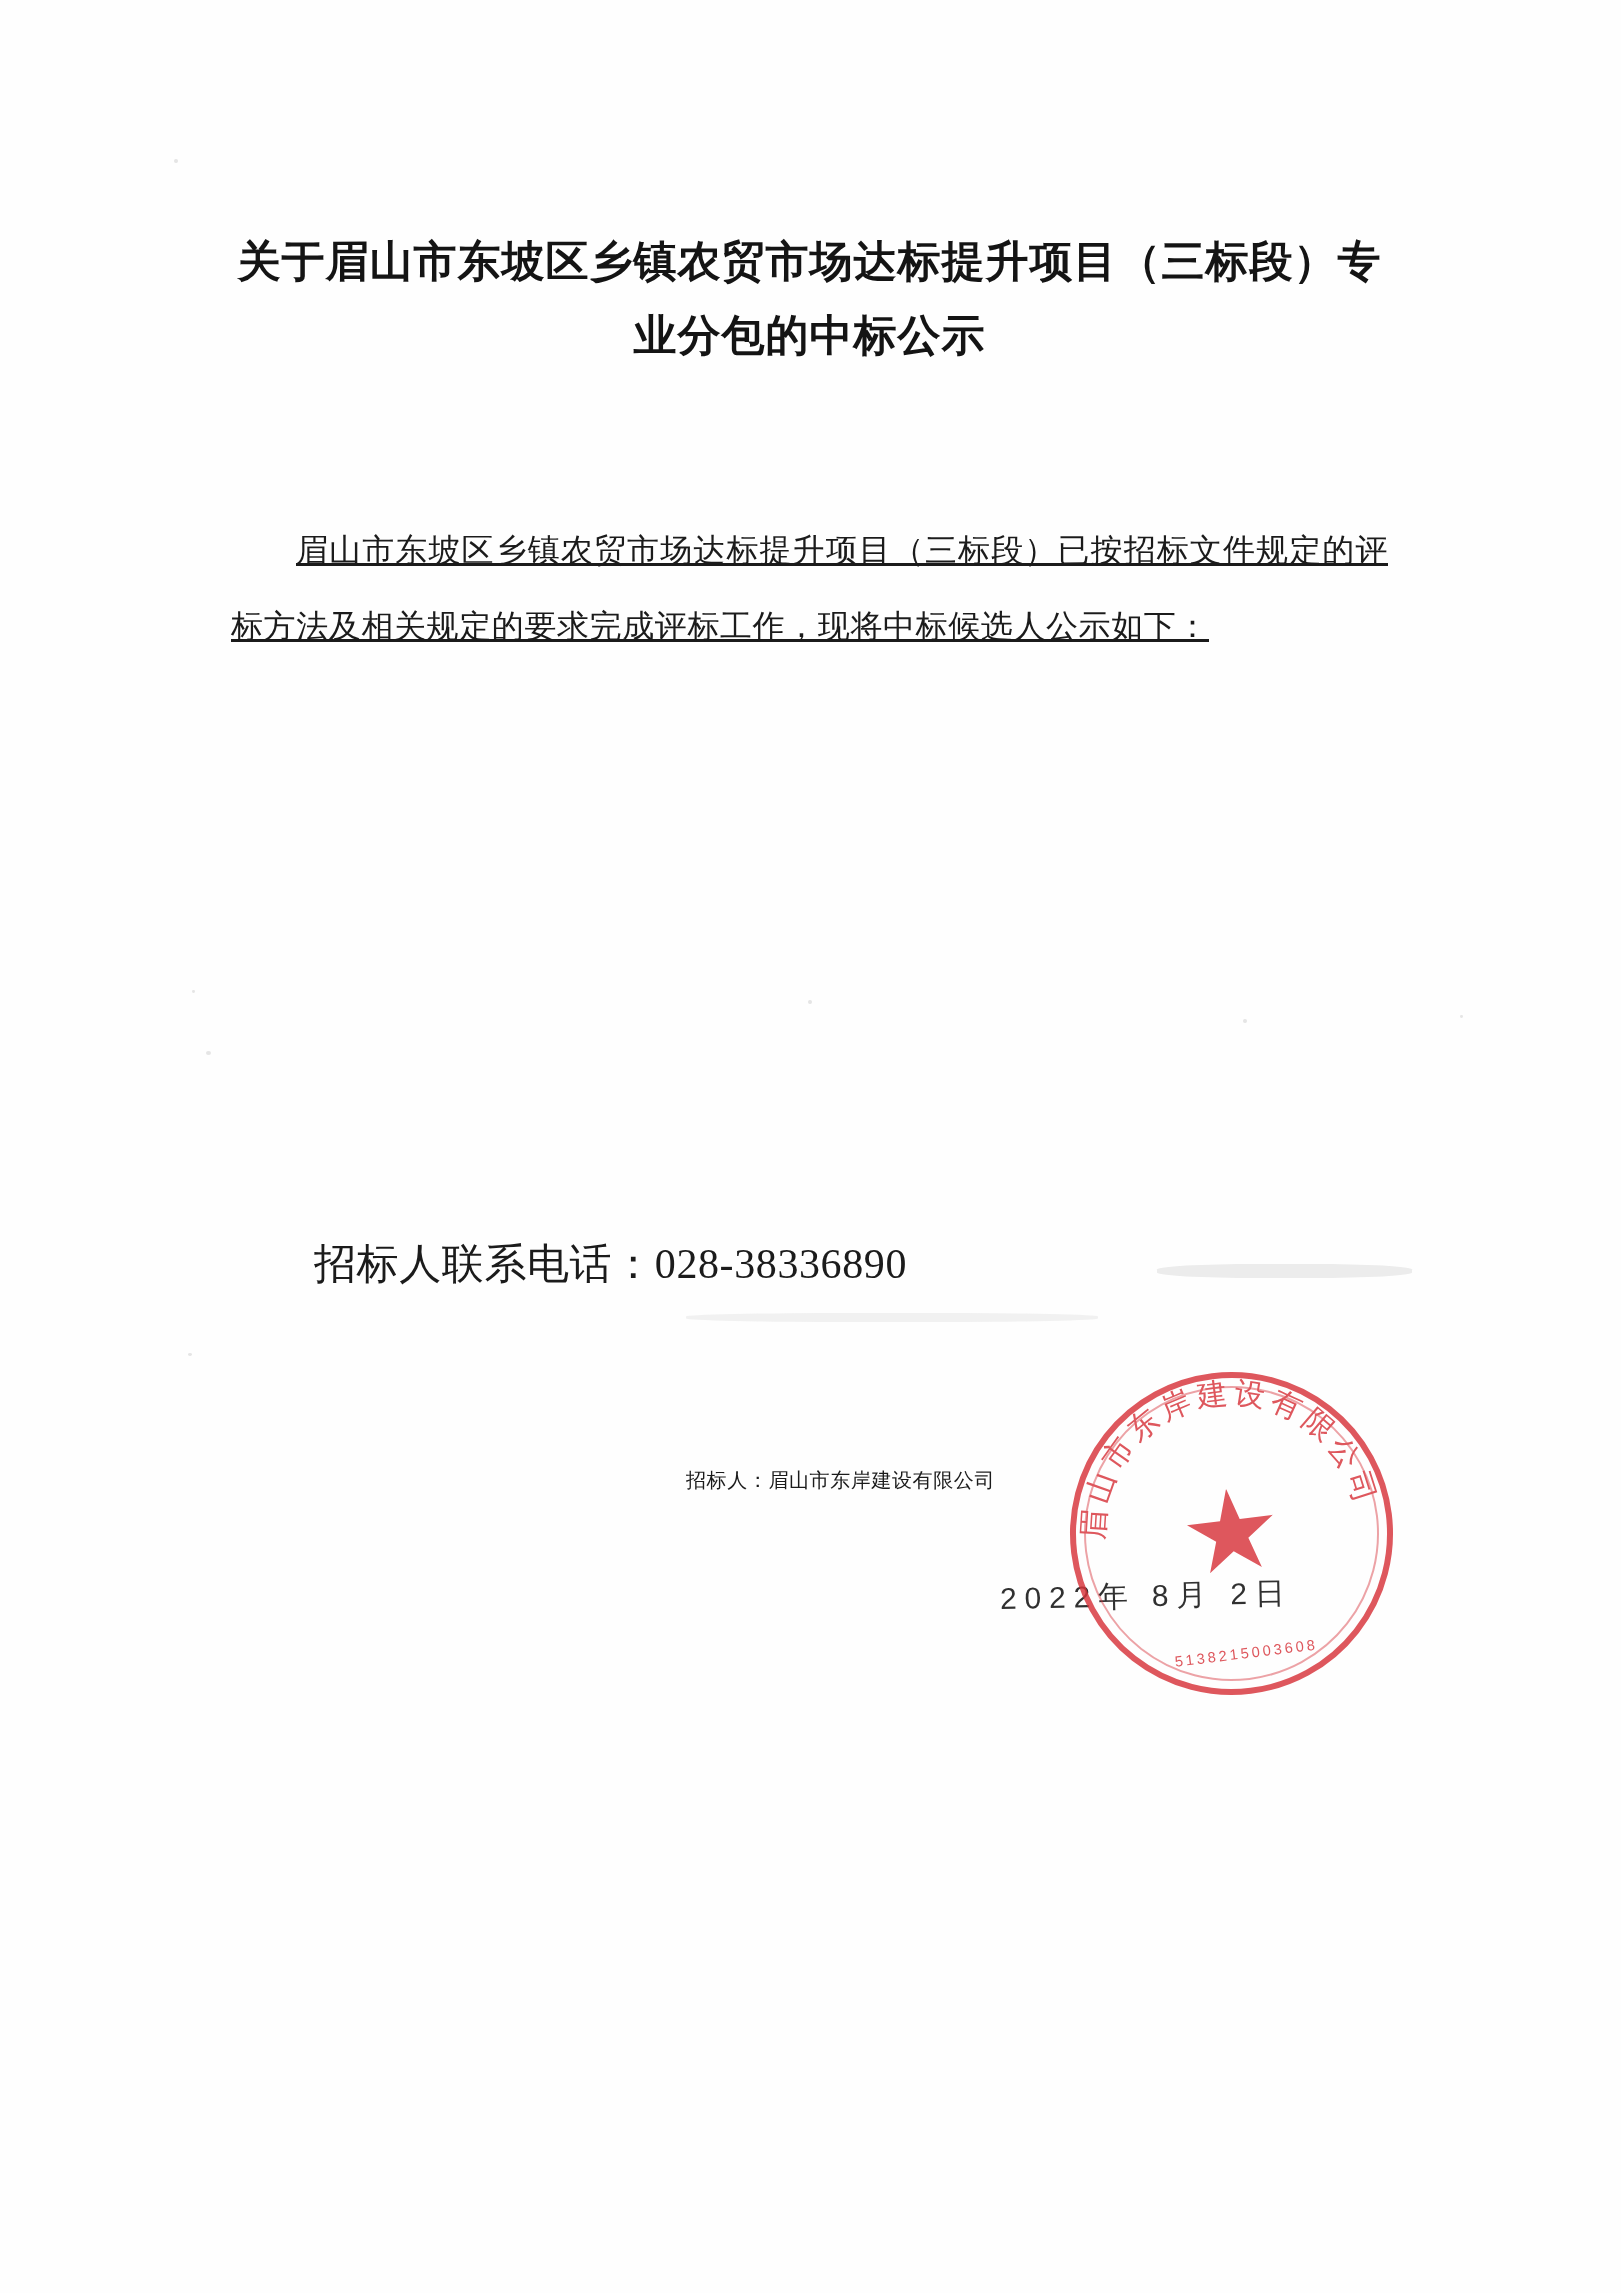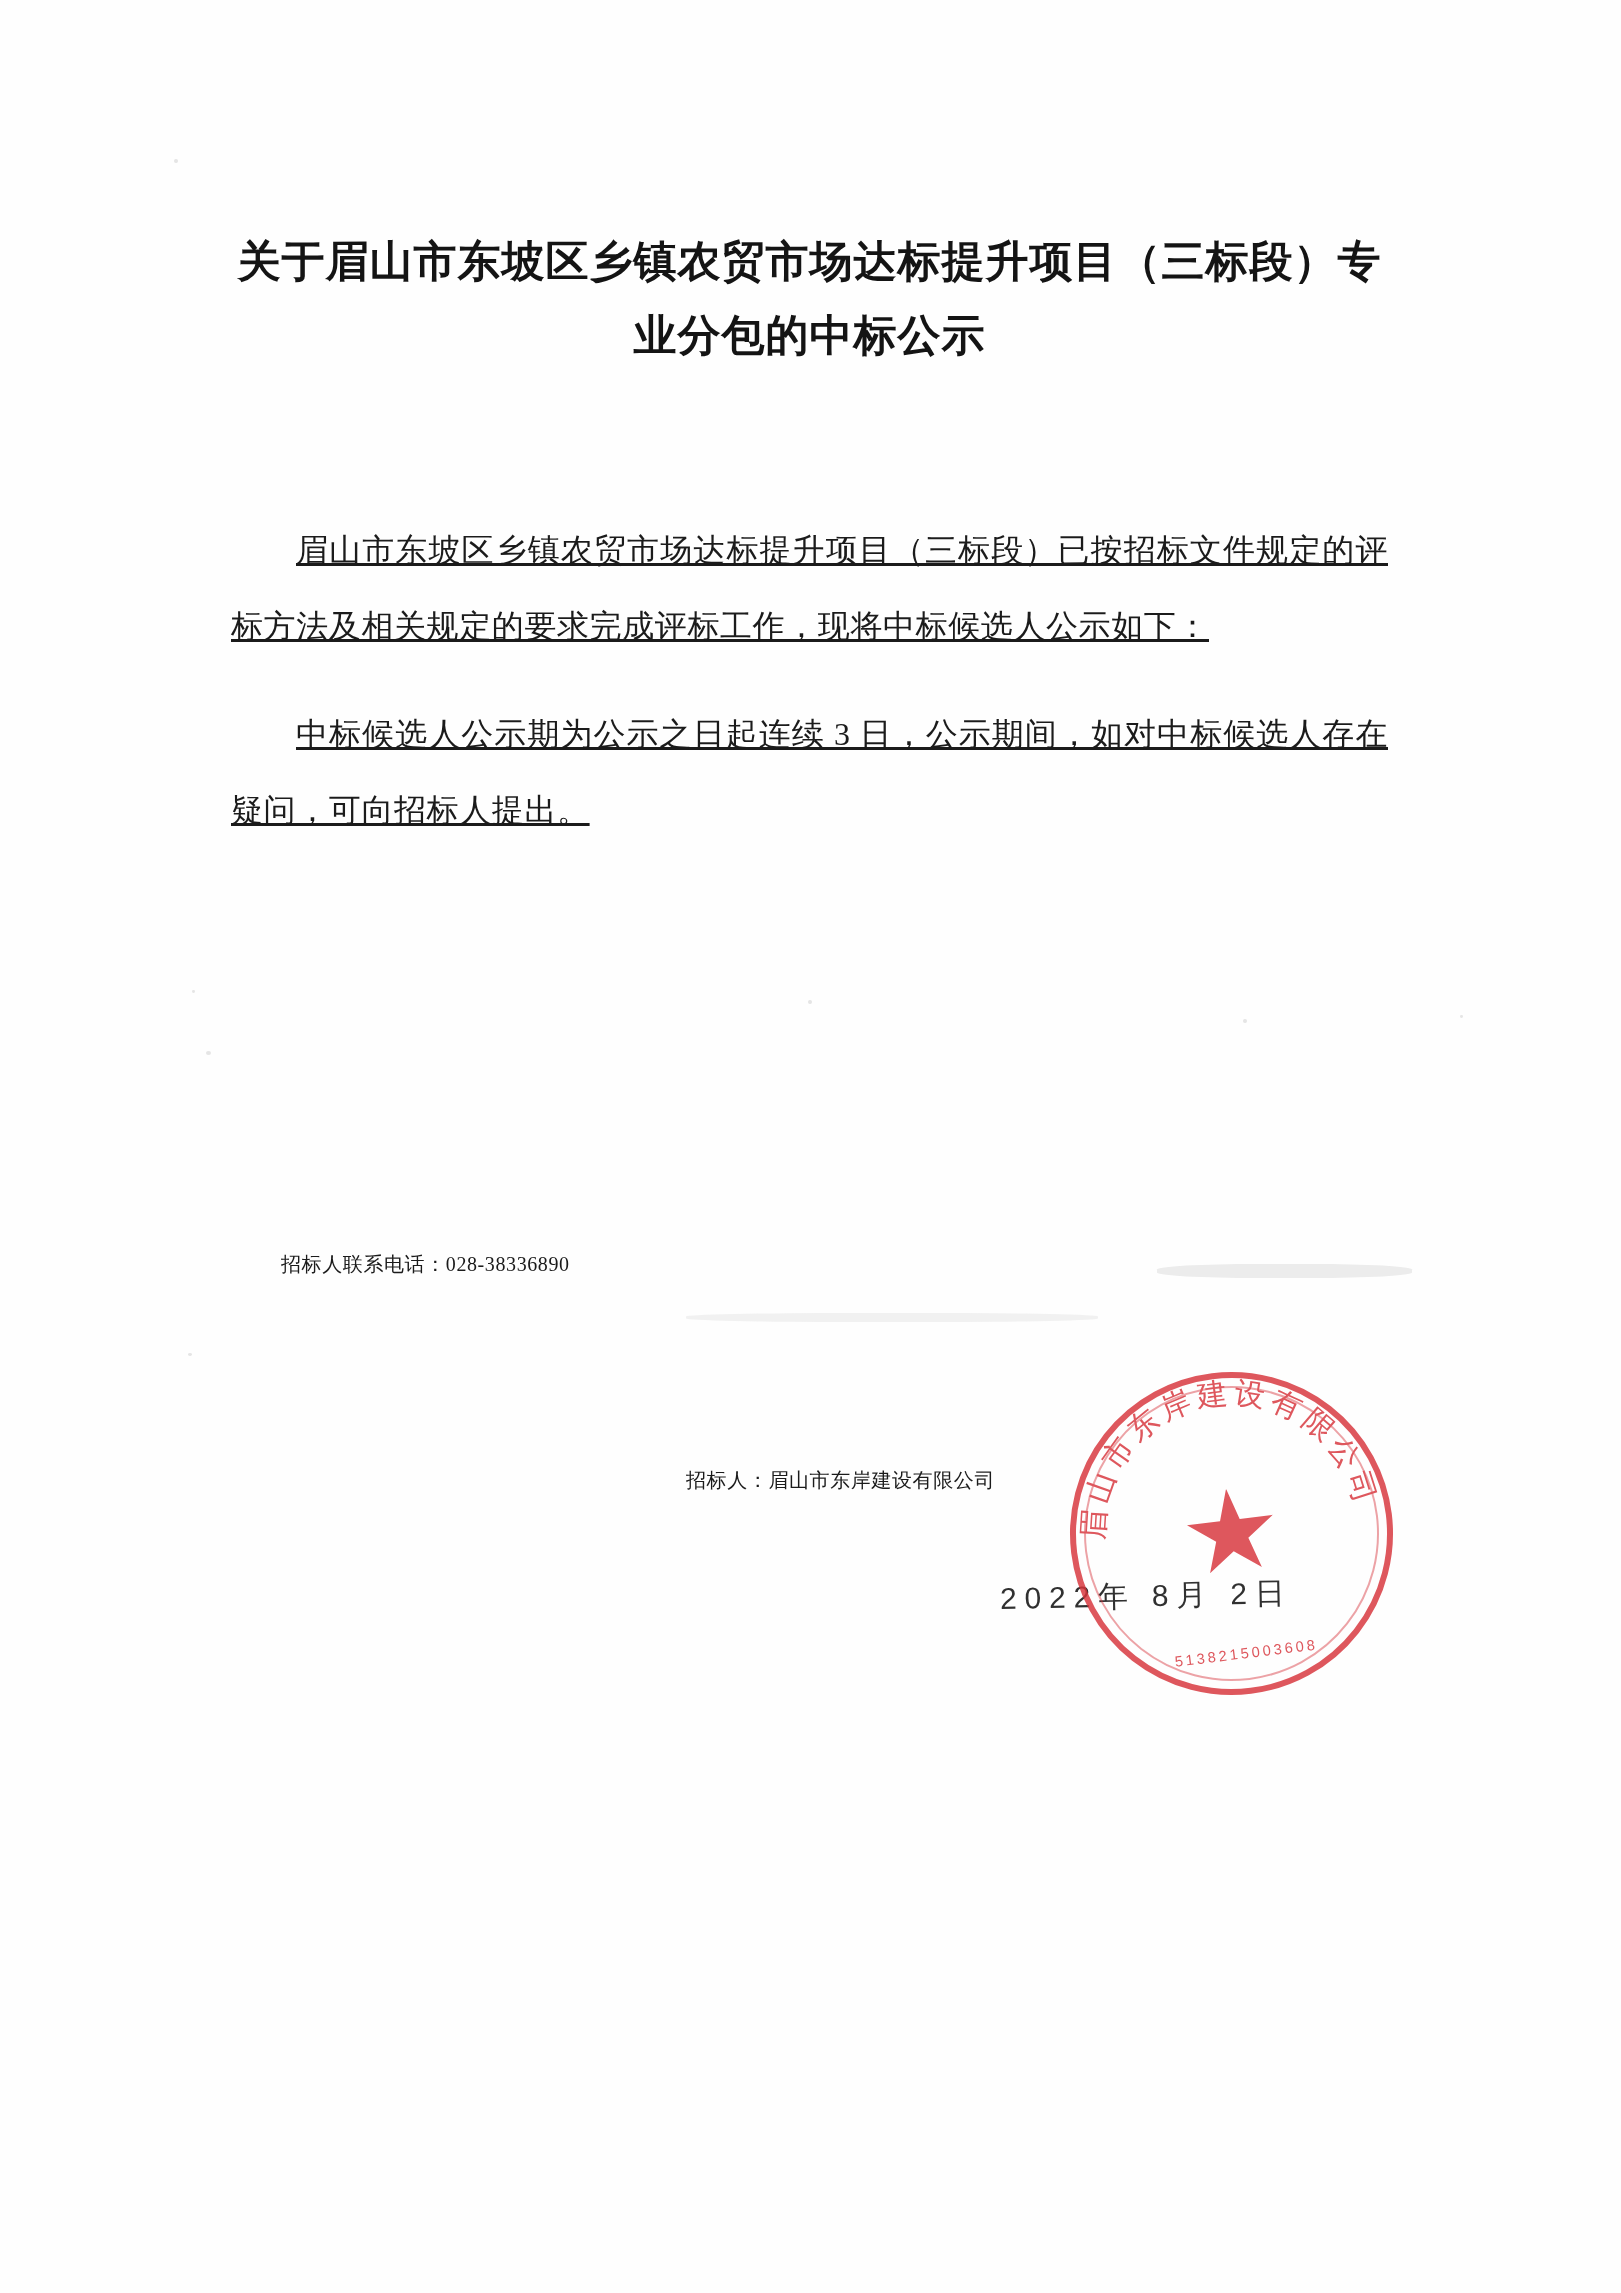--- a/index.html
+++ b/index.html
@@ -46,24 +46,24 @@
     font-size: 32px;
     line-height: 76px;
     text-align: justify;
     text-indent: 65px;
     letter-spacing: 0.6px;
     color: #1b1b1b;
     text-decoration: underline;
   }
   .contact {
     position: absolute;
-    left: 216px;
+    left: 249px;
     top: 1235px;
     width: 1157px;
-    font-size: 20px;
+    font-size: 42px;
     line-height: 59px;
     text-indent: 65px;
     letter-spacing: 0.6px;
   }
   .signature {
     position: absolute;
     left: 686px;
     top: 1451px;
     width: 725px;
     font-size: 20px;
@@ -149,21 +149,20 @@
   <div class="speckle" style="left:1460px;top:1015px;width:2.9px;height:2.9px;"></div>
   <div class="speckle" style="left:188px;top:1353px;width:3.9px;height:2.9px;"></div>
   <div class="speckle" style="left:808px;top:1000px;width:3.9px;height:3.9px;"></div>
   <div class="smudge" style="left:1157px;top:1264px;width:255px;height:13.7px;"></div>
   <div class="smudge" style="left:686px;top:1313px;width:412px;height:8.8px;opacity:.34;"></div>
 
   <h1 class="doc-title">关于眉山市东坡区乡镇农贸市场达标提升项目（三标段）专业分包的中标公示</h1>
 
   <div class="body-block">
     <p class="para">眉山市东坡区乡镇农贸市场达标提升项目（三标段）已按招标文件规定的评标方法及相关规定的要求完成评标工作，现将中标候选人公示如下：</p>
-    <p class="para">中标候选人公示期为公示之日起连续 3 日，公示期间，如对中标候选人存在疑问，可向招标人提出。</p>
   </div>
 
   <div class="contact">招标人联系电话：028-38336890</div>
 
   <div class="signature">招标人：眉山市东岸建设有限公司</div>
   <div class="sign-date">2022年  8月  2日</div>
 
   <div class="seal">
     <div class="ring"></div>
     <div class="ring-inner"></div>

